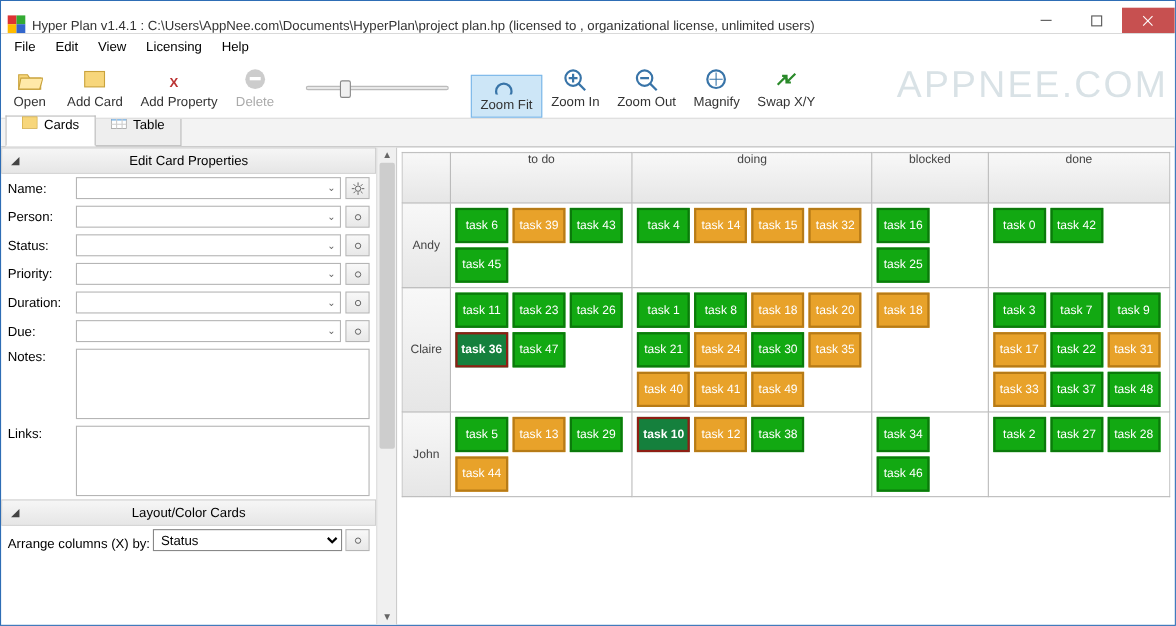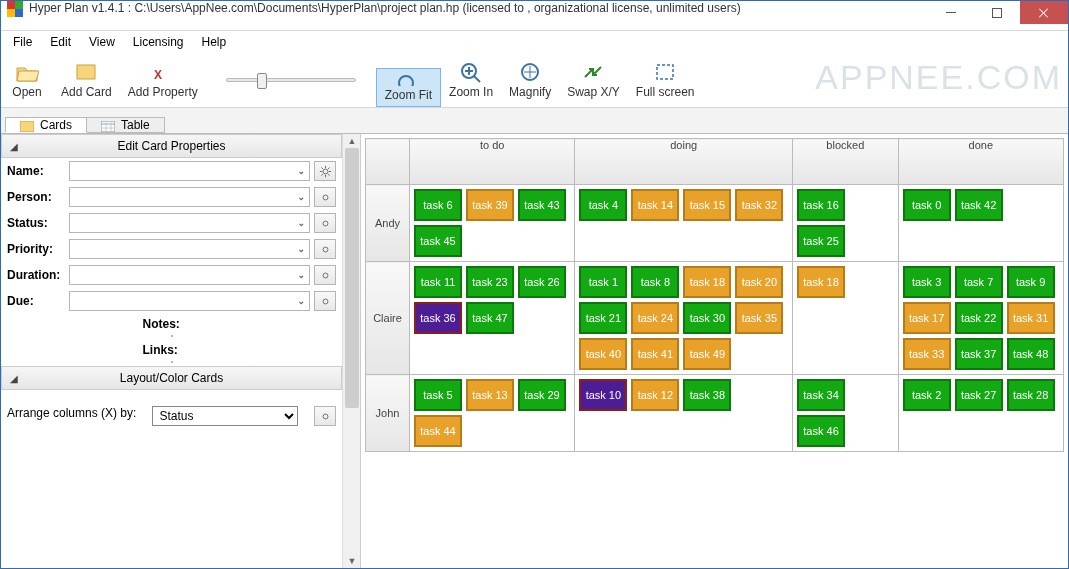--- a/index.html
+++ b/index.html
@@ -1,19 +1,19 @@
 <!DOCTYPE html>
 <html><head>
 <meta charset="utf-8">
 <style>
 * { box-sizing: border-box; margin: 0; padding: 0; font-family: "Segoe UI", Tahoma, sans-serif; font-size: 12px; }
 body { background: #fff; width: 1069px; height: 569px; border: 1px solid #2e6db5; display: flex; flex-direction: column; overflow: hidden; }
 
 
-.titlebar { height: 30px; background: #fff; display: flex; align-items: flex-start; color: #333; border-bottom: 1px solid #d9d9d9; }
+.titlebar { height: 30px; background: #fff; display: flex; align-items: flex-end; color: #333; border-bottom: 1px solid #d9d9d9; }
 .titlebar .app-icon { width: 16px; height: 16px; margin: 0 6px; display:flex;flex-wrap:wrap; }
 .titlebar .app-icon span{width:8px;height:8px;}
 .titlebar .title-text { flex: 1; font-size: 12px; }
 .titlebar .win-btns { display: flex; }
 .titlebar .win-btn { width: 46px; height: 23px; display: flex; align-items: center; justify-content: center; font-size: 12px; color:#555;}
 .titlebar .win-btn.close { background: #c75050; color: #fff; width:48px;}
 .titlebar .win-btn.min span{width:10px;border-top:1px solid #555;}
 .titlebar .win-btn.max span{width:10px;height:10px;border:1px solid #555;}
 .titlebar .win-btn.close span{position:relative;width:12px;height:12px;}
 .titlebar .win-btn.close span:before,.titlebar .win-btn.close span:after{content:"";position:absolute;left:5px;top:0;width:1px;height:12px;background:#fff;}
@@ -28,64 +28,64 @@
 .toolbar { height: 56px; display: flex; align-items: stretch; border-bottom: 1px solid #d9d9d9; position:relative; background:#fff;}
 .toolbar .tb-btn { display: flex; flex-direction: column; align-items: center; justify-content: center; padding: 4px 8px; min-width: 52px; gap:2px; font-size:11px; color:#333;}
 .toolbar .tb-btn.sel{background:#cde6f7;border:1px solid #7ab6e8;margin-top:16px;}
 .toolbar .slider-wrap{display:flex;align-items:center;padding:0 20px;}
 .toolbar .slider{width:130px;height:4px;background:#e8e8e8;border:1px solid #bbb;position:relative;border-radius:2px;}
 .toolbar .slider-thumb{position:absolute;left:30px;top:-6px;width:10px;height:16px;background:#f0f0f0;border:1px solid #888;border-radius:2px;}
 .toolbar .watermark{position:absolute;right:6px;top:6px;font-size:34px;font-weight:300;color:rgba(170,190,200,.45);letter-spacing:2px;text-align:right;}
 
 
 .tabstrip{height:26px;display:flex;align-items:flex-end;border-bottom:1px solid #bbb;background:#f3f3f3;padding-left:4px;}
-.tabstrip .tab{height:16px;padding:0 14px;display:flex;align-items:flex-end;gap:6px;border:1px solid #bbb;background:#eee;margin-right:-1px;font-size:12px;}
+.tabstrip .tab{height:28px;padding:0 14px;display:flex;align-items:flex-start;gap:6px;border:1px solid #bbb;background:#eee;margin-right:-1px;font-size:12px;}
 .tabstrip .tab.active{background:#fff;border-bottom:1px solid #fff;position:relative;z-index:1;}
 .tabstrip .tab .ticon{width:14px;height:11px;}
 
 
 .main{flex:1;display:flex;overflow:hidden;}
 .leftpane{width:360px;display:flex;border-right:1px solid #ccc;}
 .leftcol{flex:1;display:flex;flex-direction:column;overflow:hidden;}
 .leftscroll{width:18px;background:#f0f0f0;border-left:1px solid #ddd;position:relative;}
 .leftscroll .thumb{position:absolute;top:14px;left:2px;width:14px;height:260px;background:#cdcdcd;border-radius:2px;}
 .leftscroll .arr{position:absolute;left:0;width:18px;height:14px;display:flex;align-items:center;justify-content:center;color:#666;font-size:9px;}
 .leftscroll .arr.up{top:0;}
 .leftscroll .arr.dn{bottom:0;}
 
 .section-hdr{height:24px;background:linear-gradient(#f6f6f6,#e6e6e6);border:1px solid #ccc;display:flex;align-items:center;justify-content:center;font-size:12px;position:relative;}
 .section-hdr .tri{position:absolute;left:8px;font-size:10px;color:#444;}
 
-.proprow{display:flex;align-items:center;padding:3px 6px;gap:4px;font-weight:bold;}
+.proprow{display:flex;align-items:center;padding:3px 6px;gap:4px;}
 .proprow label{width:58px;font-size:12px;}
 .proprow .combo{flex:1;height:20px;border:1px solid #b5b5b5;background:#fff;display:flex;align-items:center;justify-content:flex-end;padding-right:4px;color:#666;font-size:9px;}
 .proprow .txt{flex:1;border:1px solid #b5b5b5;background:#fff;}
 .proprow .txt.notes{height:64px;}
 .proprow .txt.links{height:64px;}
-.proprow.tall{align-items:center;flex-direction:column;}
+.proprow.tall{align-items:flex-start;}
 .gear-btn{width:22px;height:20px;border:1px solid #b5b5b5;background:linear-gradient(#f8f8f8,#e8e8e8);display:flex;align-items:center;justify-content:center;}
 .gear-btn svg{width:13px;height:13px;}
 
-.arr-row{display:flex;align-items:flex-start;padding:16px 6px;gap:16px;}
+.arr-row{display:flex;align-items:flex-end;padding:3px 6px;gap:3px;}
 .arr-row label{font-size:12px;}
 .arr-row select{flex:1;height:20px;border:1px solid #888;background:#fff;font-size:12px;padding:0 2px;}
 
 
 .boardwrap{flex:1;overflow:hidden;padding:4px;}
 .boardscroll{width:100%;height:100%;overflow:hidden;}
 table.board{border-collapse:collapse;width:100%;}
 table.board th, table.board td{border:1px solid #bbb;vertical-align:top;}
 table.board thead th{height:46px;background:linear-gradient(#f8f8f8,#e6e6e6);font-weight:normal;font-size:11px;color:#444;}
 table.board .rowhdr{width:44px;background:linear-gradient(#f8f8f8,#e6e6e6);font-size:11px;color:#444;text-align:center;vertical-align:middle;}
 table.board td.cell{padding:4px;}
 .cardrow{display:flex;flex-wrap:wrap;gap:4px;}
 .card{width:48px;height:32px;border-width:2px;border-style:solid;display:flex;align-items:center;justify-content:center;font-size:11px;color:#fff;white-space:nowrap;}
 .card.green{background:#12a912;border-color:#0b7a0b;}
 .card.orange{background:#e8a22a;border-color:#b77b17;}
-.card.red{background:#4c1d95;border-color:#8f1e14;}
+.card.red{background:#15803d;border-color:#8f1e14;font-weight:bold;}
 
 
 svg{display:block;}
 </style>
 </head>
 <body>
 
 <div class="titlebar">
   <div class="app-icon">
     <span style="background:#d33"></span>
@@ -128,20 +128,27 @@
         <rect x="3" y="4" width="18" height="14" fill="#f7d67b" stroke="#c9a23b"></rect>
       </svg>
     <span>Add Card</span>
   </div>
   <div class="tb-btn">
     <svg width="24" height="22">
         <text x="3" y="18" font-size="20" font-weight="bold" fill="#b33" font-family="Georgia">X</text>
       </svg>
     <span>Add Property</span>
   </div>
+  <div class="tb-btn" style="color:#aaa;">
+    <svg width="24" height="22">
+        <circle cx="12" cy="11" r="9" fill="#ccc"></circle>
+        <rect x="7" y="9" width="10" height="3" fill="#fff"></rect>
+      </svg>
+    <span>Delete</span>
+  </div>
   <div class="slider-wrap">
     <div class="slider">
         <div class="slider-thumb"></div>
       </div>
   </div>
   <div class="tb-btn sel">
     <svg width="24" height="22">
         <circle cx="10" cy="10" r="7" fill="none" stroke="#3874a8" stroke-width="2"></circle>
         <line x1="15" y1="15" x2="21" y2="21" stroke="#3874a8" stroke-width="2"></line>
       </svg>
@@ -151,38 +158,40 @@
     <svg width="24" height="22">
         <circle cx="10" cy="10" r="7" fill="none" stroke="#3874a8" stroke-width="2"></circle>
         <line x1="15" y1="15" x2="21" y2="21" stroke="#3874a8" stroke-width="2"></line>
         <line x1="10" y1="6" x2="10" y2="14" stroke="#3874a8" stroke-width="2"></line>
         <line x1="6" y1="10" x2="14" y2="10" stroke="#3874a8" stroke-width="2"></line>
       </svg>
     <span>Zoom In</span>
   </div>
   <div class="tb-btn">
     <svg width="24" height="22">
+        <circle cx="10" cy="10" r="7" fill="none" stroke="#3874a8" stroke-width="2"></circle>
+        <line x1="15" y1="15" x2="21" y2="21" stroke="#3874a8" stroke-width="2"></line>
+        <line x1="6" y1="10" x2="14" y2="10" stroke="#3874a8" stroke-width="2"></line>
+      </svg>
+    <span>Zoom Out</span>
+  </div>
+  <div class="tb-btn">
+    <svg width="24" height="22">
         <circle cx="12" cy="11" r="8" fill="none" stroke="#3874a8" stroke-width="2"></circle>
         <line x1="12" y1="5" x2="12" y2="17" stroke="#3874a8"></line>
         <line x1="6" y1="11" x2="18" y2="11" stroke="#3874a8"></line>
       </svg>
     <span>Magnify</span>
   </div>
   <div class="tb-btn">
     <svg width="24" height="22">
         <path d="M4 16 L12 8 M8 8h4v4" fill="none" stroke="#2a8a2a" stroke-width="2"></path>
         <path d="M20 6 L12 14 M16 14h-4v-4" fill="none" stroke="#2a8a2a" stroke-width="2"></path>
       </svg>
     <span>Swap X/Y</span>
-  </div>
-  <div class="tb-btn">
-    <svg width="24" height="22">
-        <rect x="4" y="4" width="16" height="14" fill="none" stroke="#3874a8" stroke-width="1.5" stroke-dasharray="3 2"></rect>
-      </svg>
-    <span>Full screen</span>
   </div>
   <div class="watermark">APPNEE.COM</div>
 </div>
 
 <div class="tabstrip">
   <div class="tab active">
     <svg class="ticon" viewBox="0 0 14 11">
         <rect width="14" height="11" fill="#f7d67b" stroke="#c9a23b"></rect>
       </svg>
     <span>Cards</span>

